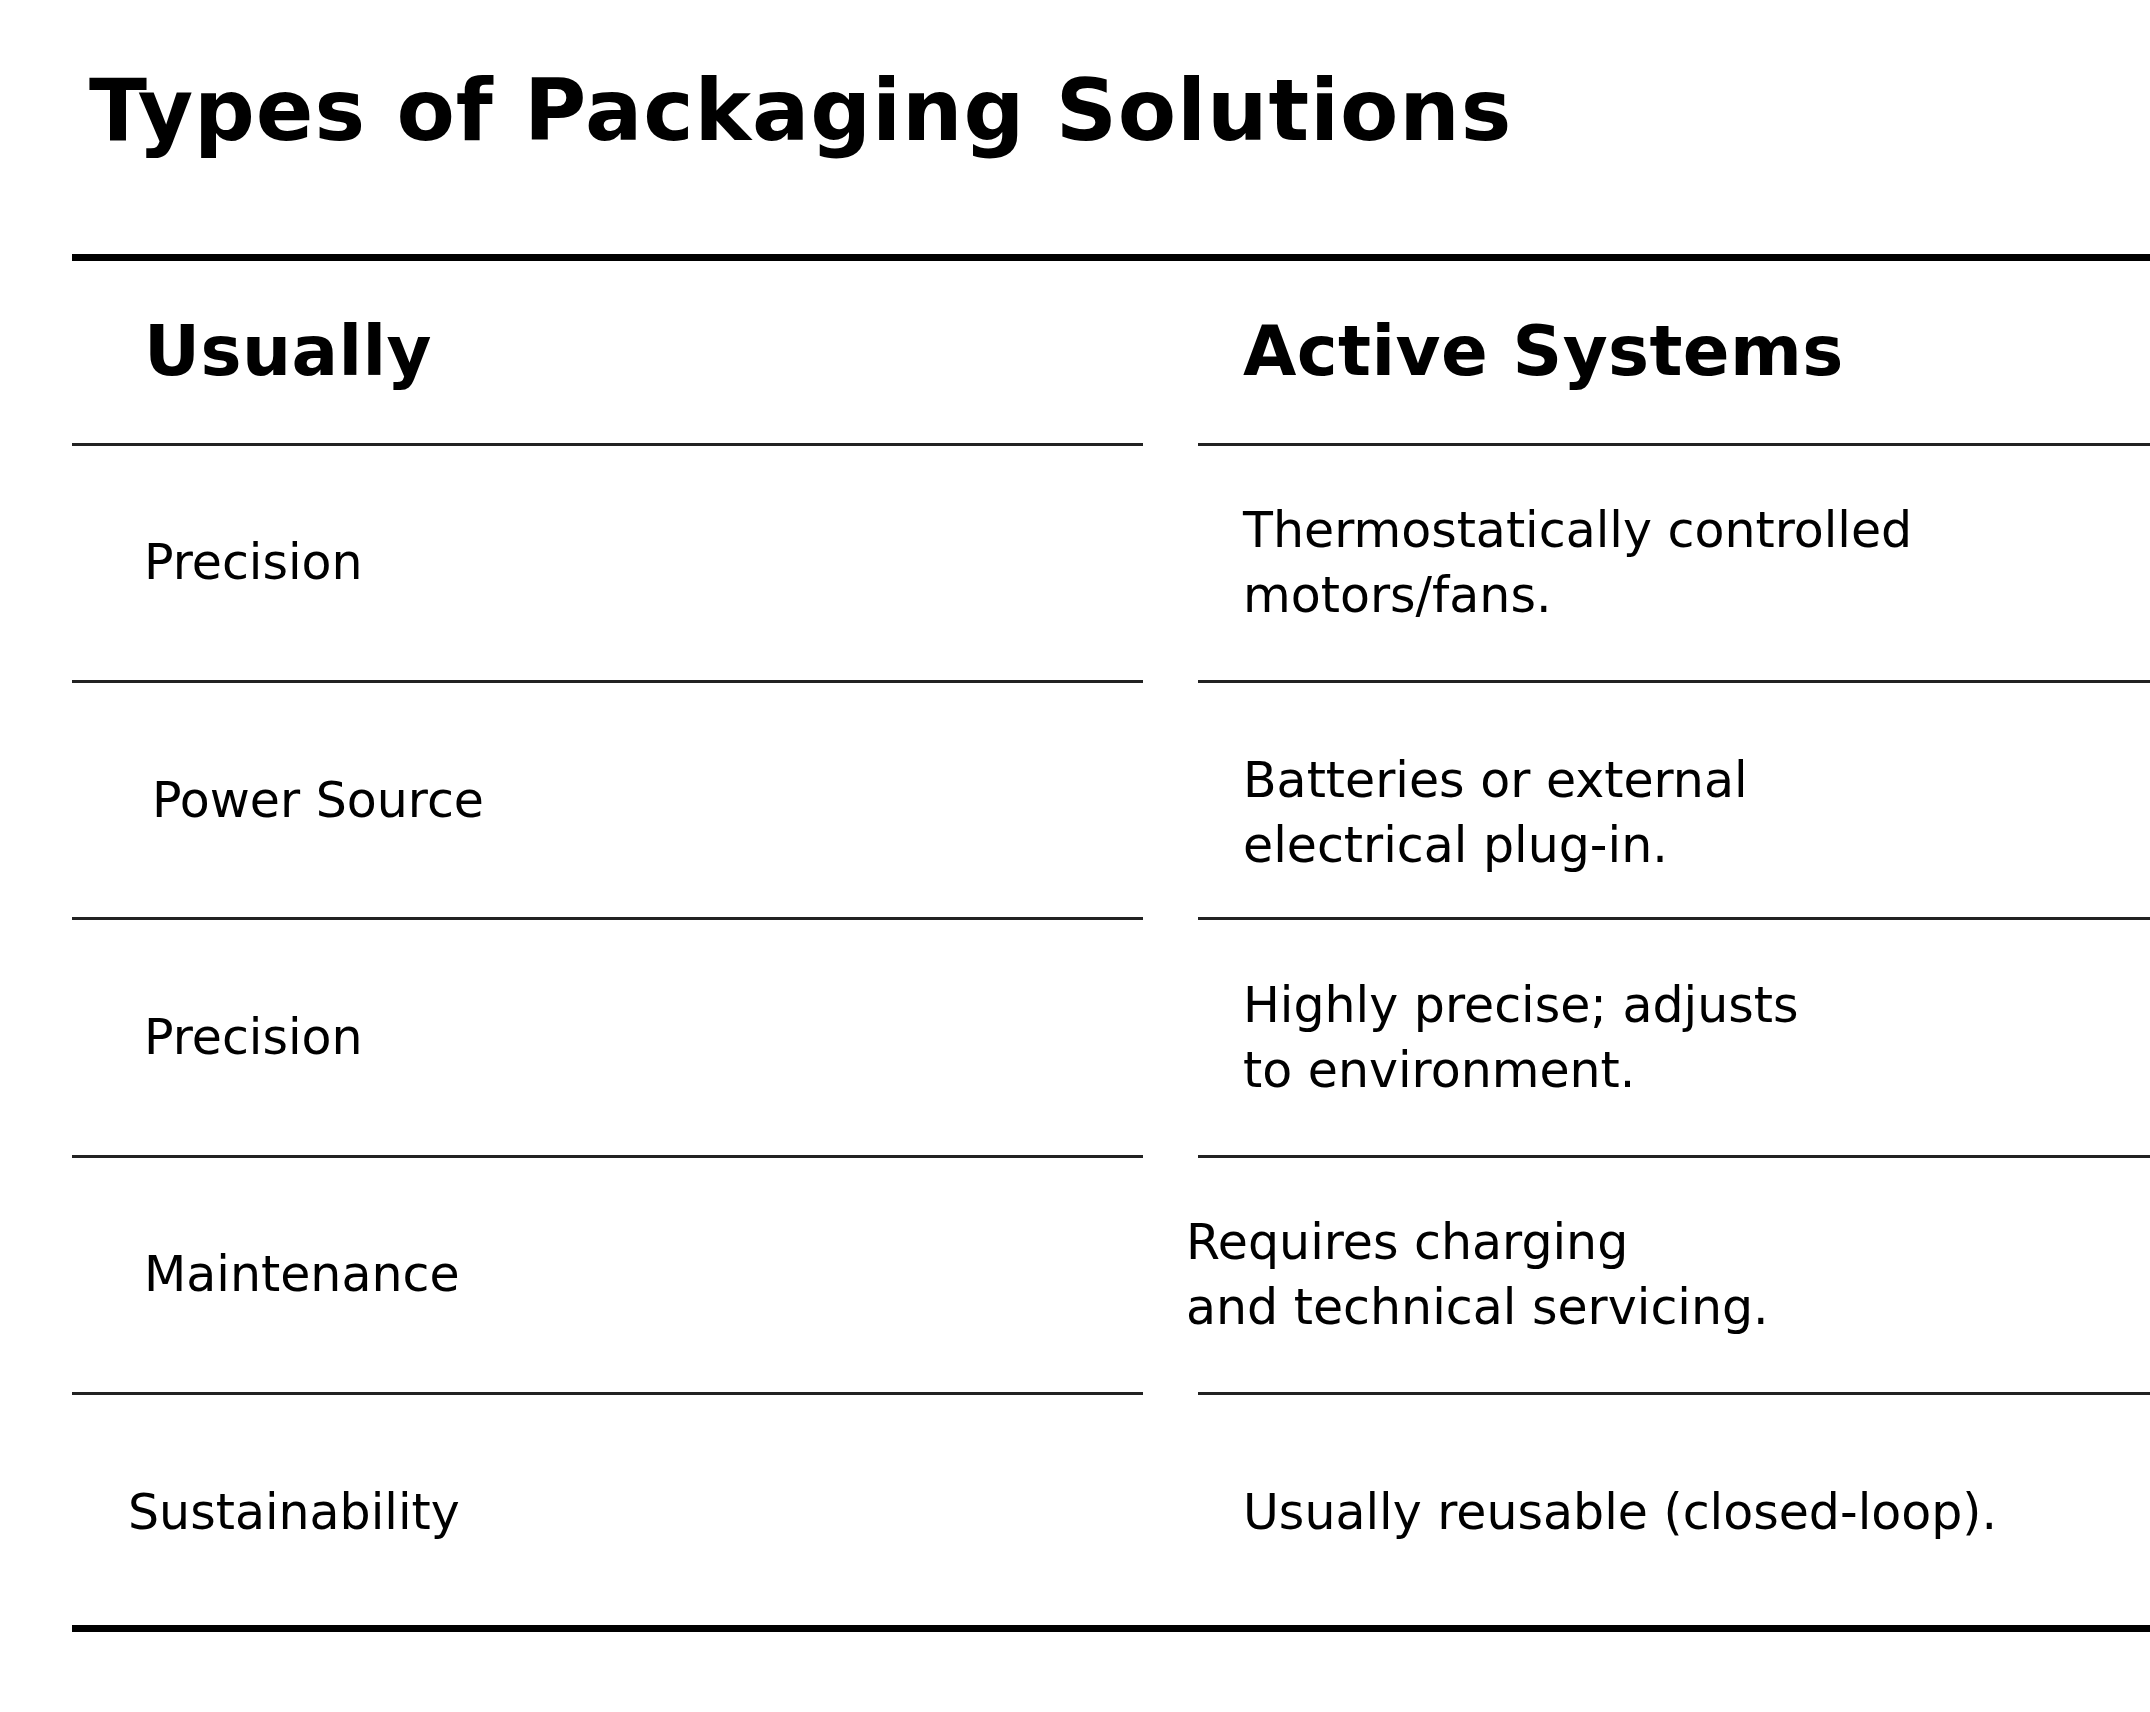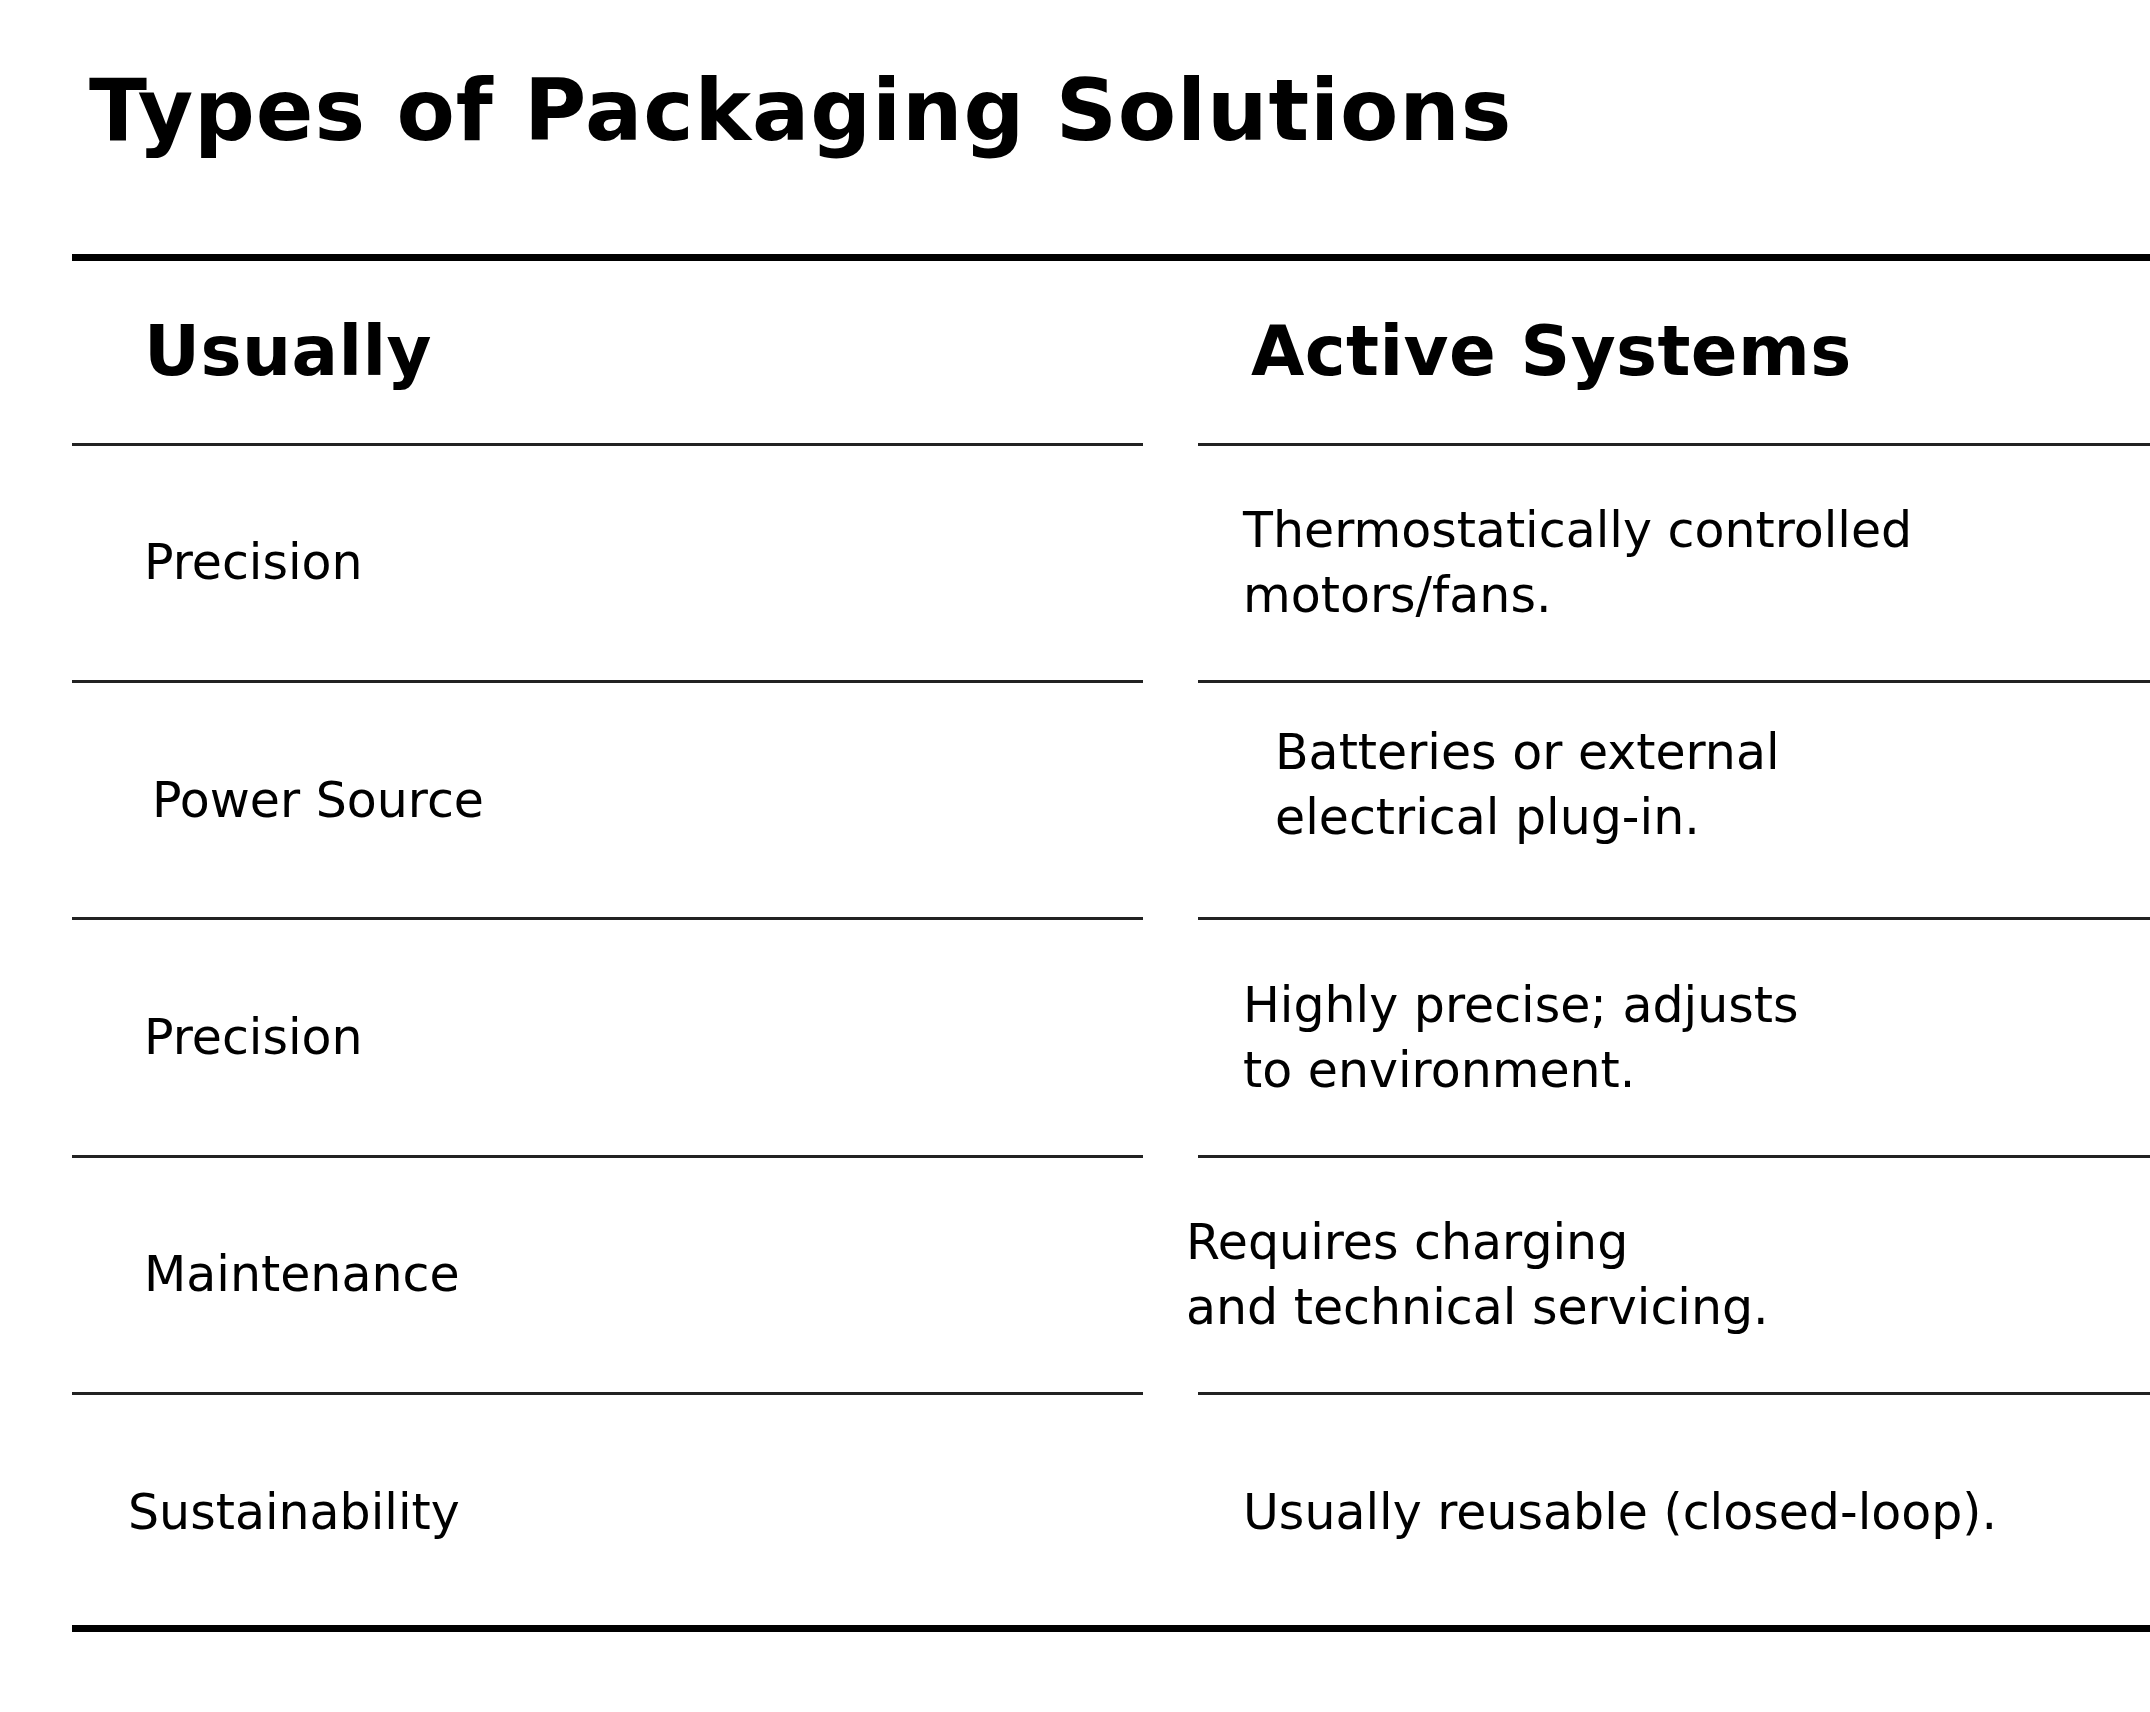--- a/index.html
+++ b/index.html
@@ -65,41 +65,41 @@
 </head>
 <body>
 
 <h1 class="title">Types of Packaging Solutions</h1>
 
 <div class="rule-thick rule-top"></div>
 
 <div id="table">
 
   <div class="col-text header-cell" style="left:144px; top:317px;">Usually</div>
-  <div class="col-text header-cell" style="left:1243px; top:317px;margin-left:8px;">Active Systems</div>
+  <div class="col-text header-cell" style="left:1243px; top:317px;">Active Systems</div>
 
 <div class="rule-thin" style="left: 72px; width: 1071px; top: 443px;"></div>
     <div class="rule-thin" style="left: 1198px; width: 1045px; top: 443px;"></div>
     <div>
       <div class="col-text body-cell" style="left: 144px; top: 445px; height: 235px;">
         <span>Precision</span>
       </div>
       <div class="rule-thin" style="left: 72px; width: 1071px; top: 680px;"></div>
       <div class="col-text body-cell" style="left: 1243px; top: 445px; height: 235px;">
         <span>Thermostatically controlled</span>
         <span>motors/fans.</span>
       </div>
       <div class="rule-thin" style="left: 1198px; width: 1045px; top: 680px;"></div>
     </div>
     <div>
       <div class="col-text body-cell" style="left: 152px; top: 683px; height: 235px;">
         <span>Power Source</span>
       </div>
       <div class="rule-thin" style="left: 72px; width: 1071px; top: 917px;"></div>
-      <div class="col-text body-cell" style="left: 1243px; top: 667px; height: 235px; margin-left: 32px;">
+      <div class="col-text body-cell" style="left: 1243px; top: 695px; height: 235px;">
         <span>Batteries or external</span>
         <span>electrical plug-in.</span>
       </div>
       <div class="rule-thin" style="left: 1198px; width: 1045px; top: 917px;"></div>
     </div>
     <div>
       <div class="col-text body-cell" style="left: 144px; top: 920px; height: 235px;">
         <span>Precision</span>
       </div>
       <div class="rule-thin" style="left: 72px; width: 1071px; top: 1155px;"></div>

